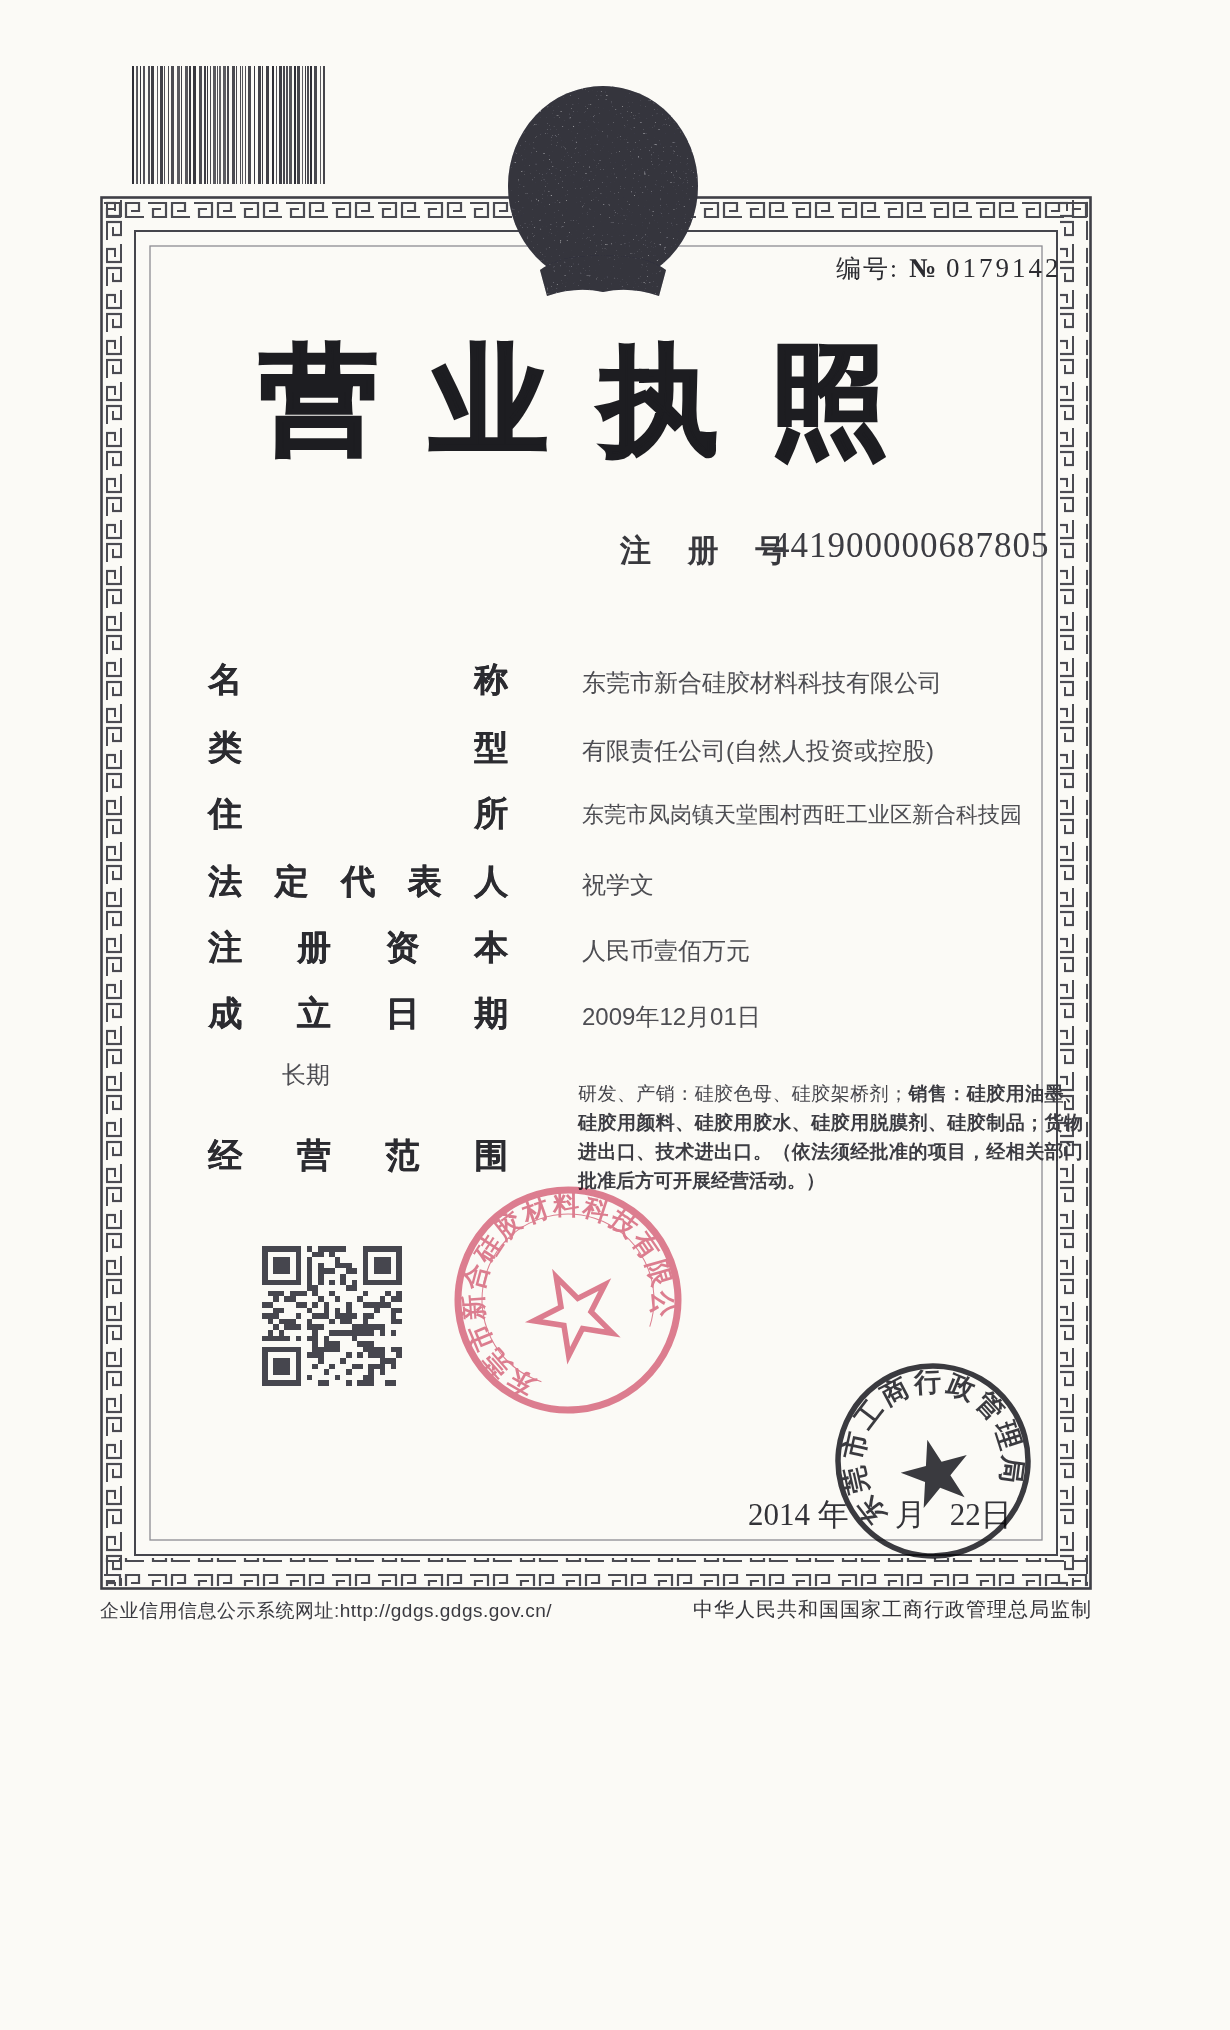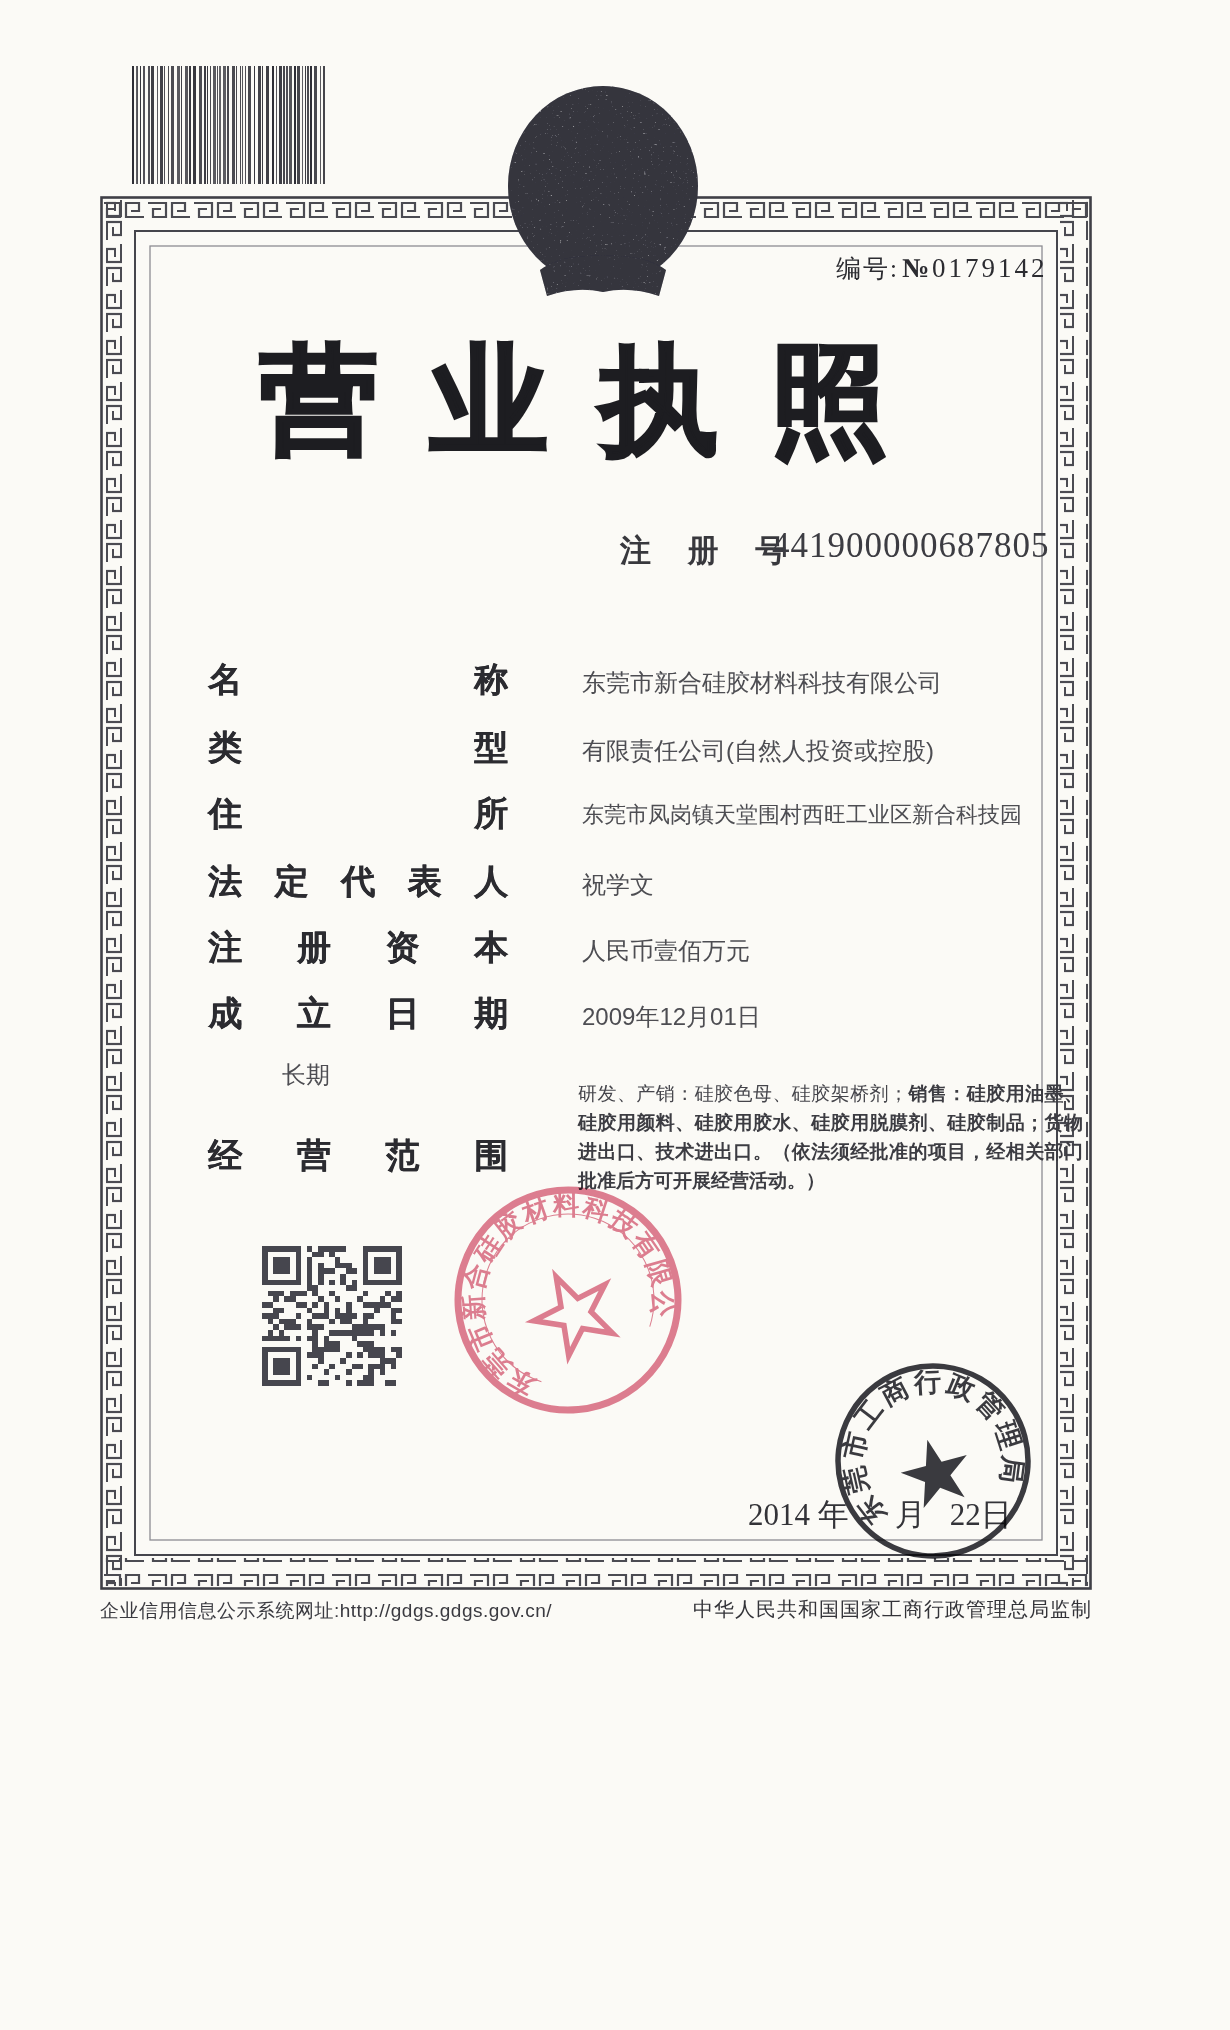--- a/index.html
+++ b/index.html
@@ -8,21 +8,21 @@
     background:#fbfaf6;overflow:hidden;
     font-family:"Liberation Sans","DejaVu Sans",sans-serif;color:#2f2f35;
   }
   .abs{position:absolute;}
 
   
   .barcode{left:132px;top:66px;width:196px;height:118px;display:flex;align-items:stretch;}
   .barcode .bar{background:#2a2a32;}
 
   
-  .serial{left:836px;top:252px;display:flex;align-items:baseline;gap:3px;
+  .serial{left:836px;top:252px;display:flex;align-items:baseline;gap:10px;
           font-family:"Liberation Serif","DejaVu Serif",serif;color:#2c2c31;}
   .serial .lbl{font-size:25px;letter-spacing:2px;}
   .serial .nomark{font-size:27px;font-weight:700;}
   .serial .num{font-size:27px;letter-spacing:3px;}
 
   
   .license-title{
     left:140px;top:336px;width:920px;text-align:center;
     font-size:118px;font-weight:900;color:#1d1d21;letter-spacing:52px;
     -webkit-text-stroke:3px #1d1d21;line-height:1.1;white-space:nowrap;

